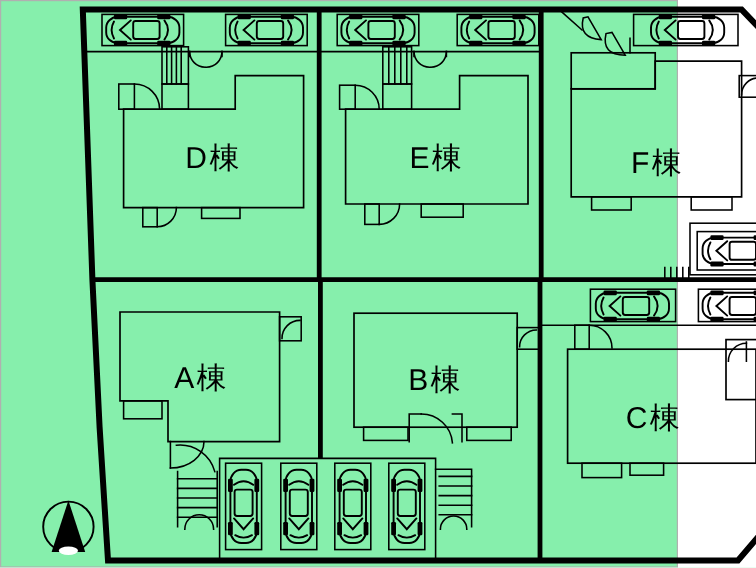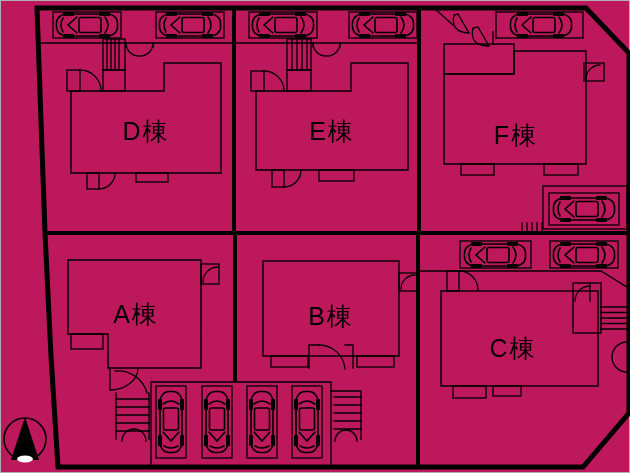--- a/index.html
+++ b/index.html
@@ -1,19 +1,20 @@
 <!DOCTYPE html>
 <html><head>
 <meta charset="utf-8">
 <style>
   html,body{margin:0;padding:0;background:#fff;}
   .stage{
-    width:630px;height:473px;position:relative;background:#be185d;
+    width:565px;height:473px;position:relative;background:#86efac;
     box-sizing:border-box;border:1px solid #b0b0b0;
     font-family:"Liberation Sans","DejaVu Sans",sans-serif;
+    padding-left:32px;
   }
   svg{display:block}
   .thin{fill:none;stroke:#000;stroke-width:1.3;stroke-linecap:square}
   .med{fill:none;stroke:#000;stroke-width:1.6;stroke-linecap:round}
   .wallp{fill:none;stroke:#000;stroke-width:1.4}
   .thick{fill:none;stroke:#000;stroke-width:5;stroke-linejoin:miter}
   .div{fill:none;stroke:#000;stroke-width:4}
   .blk{fill:#000;stroke:none}
   .lbl{fill:#000;stroke:none;font-size:25px;letter-spacing:2px;text-anchor:middle;
        font-family:"Liberation Sans","DejaVu Sans",sans-serif;}

